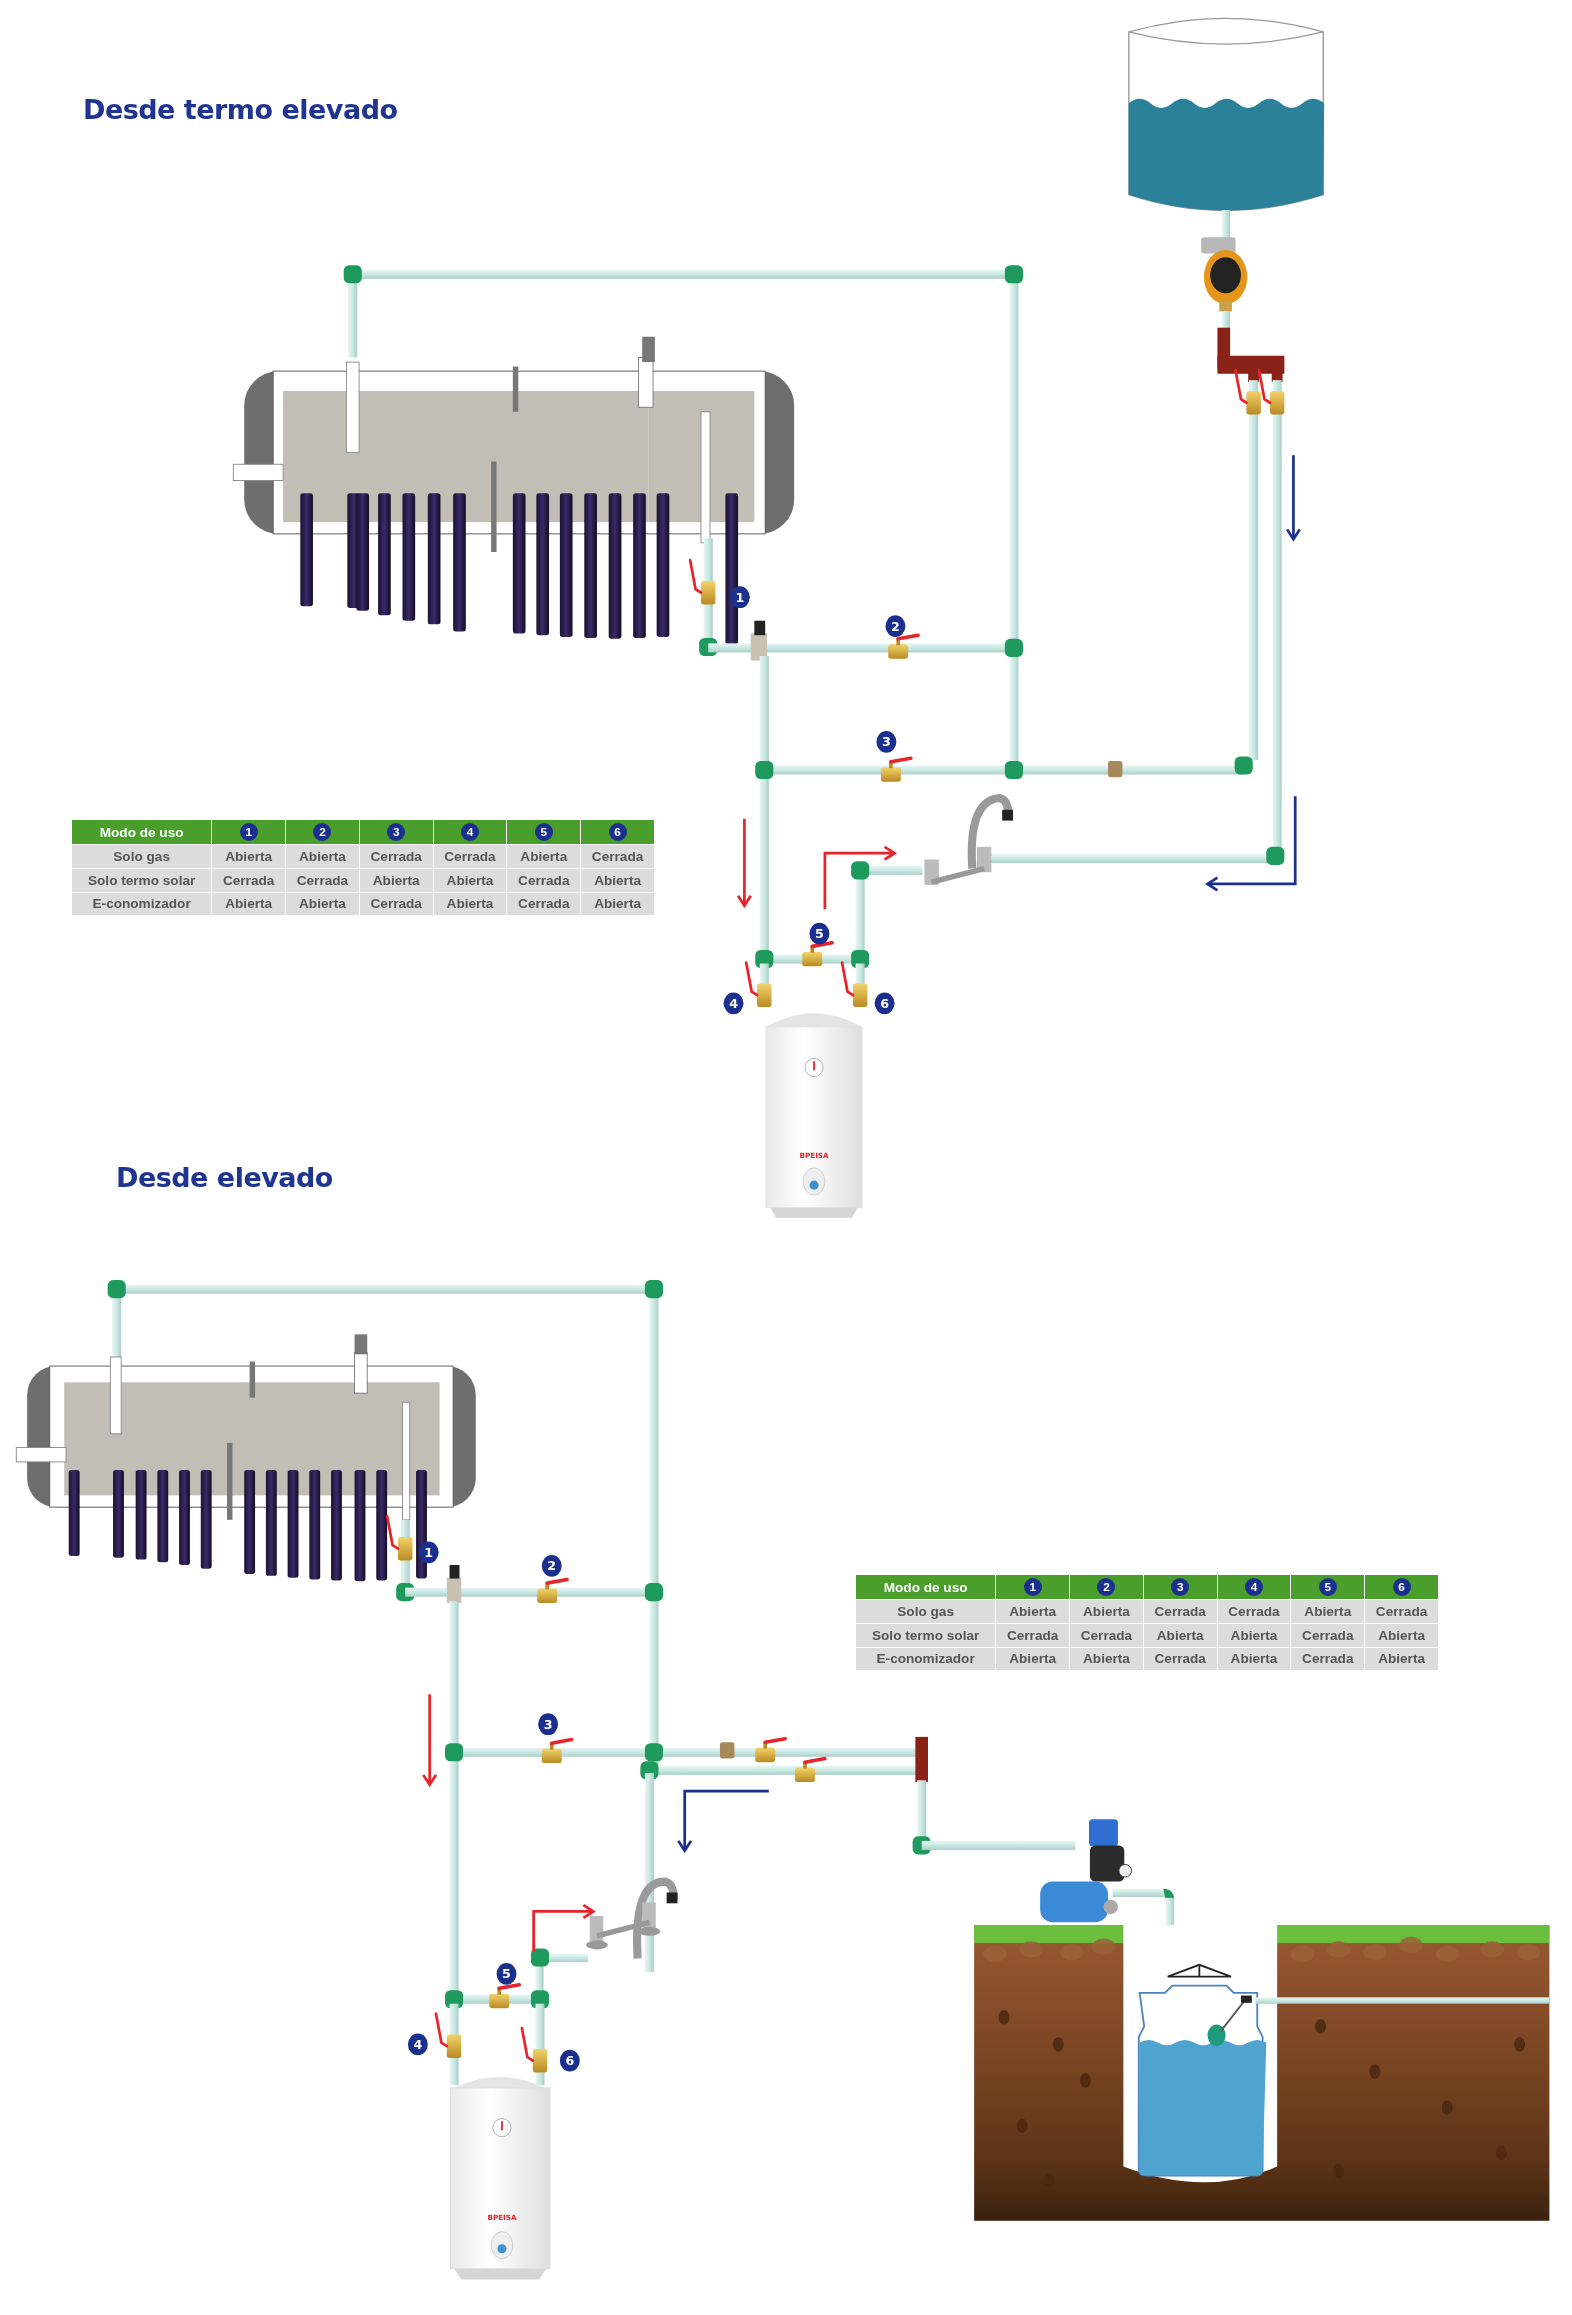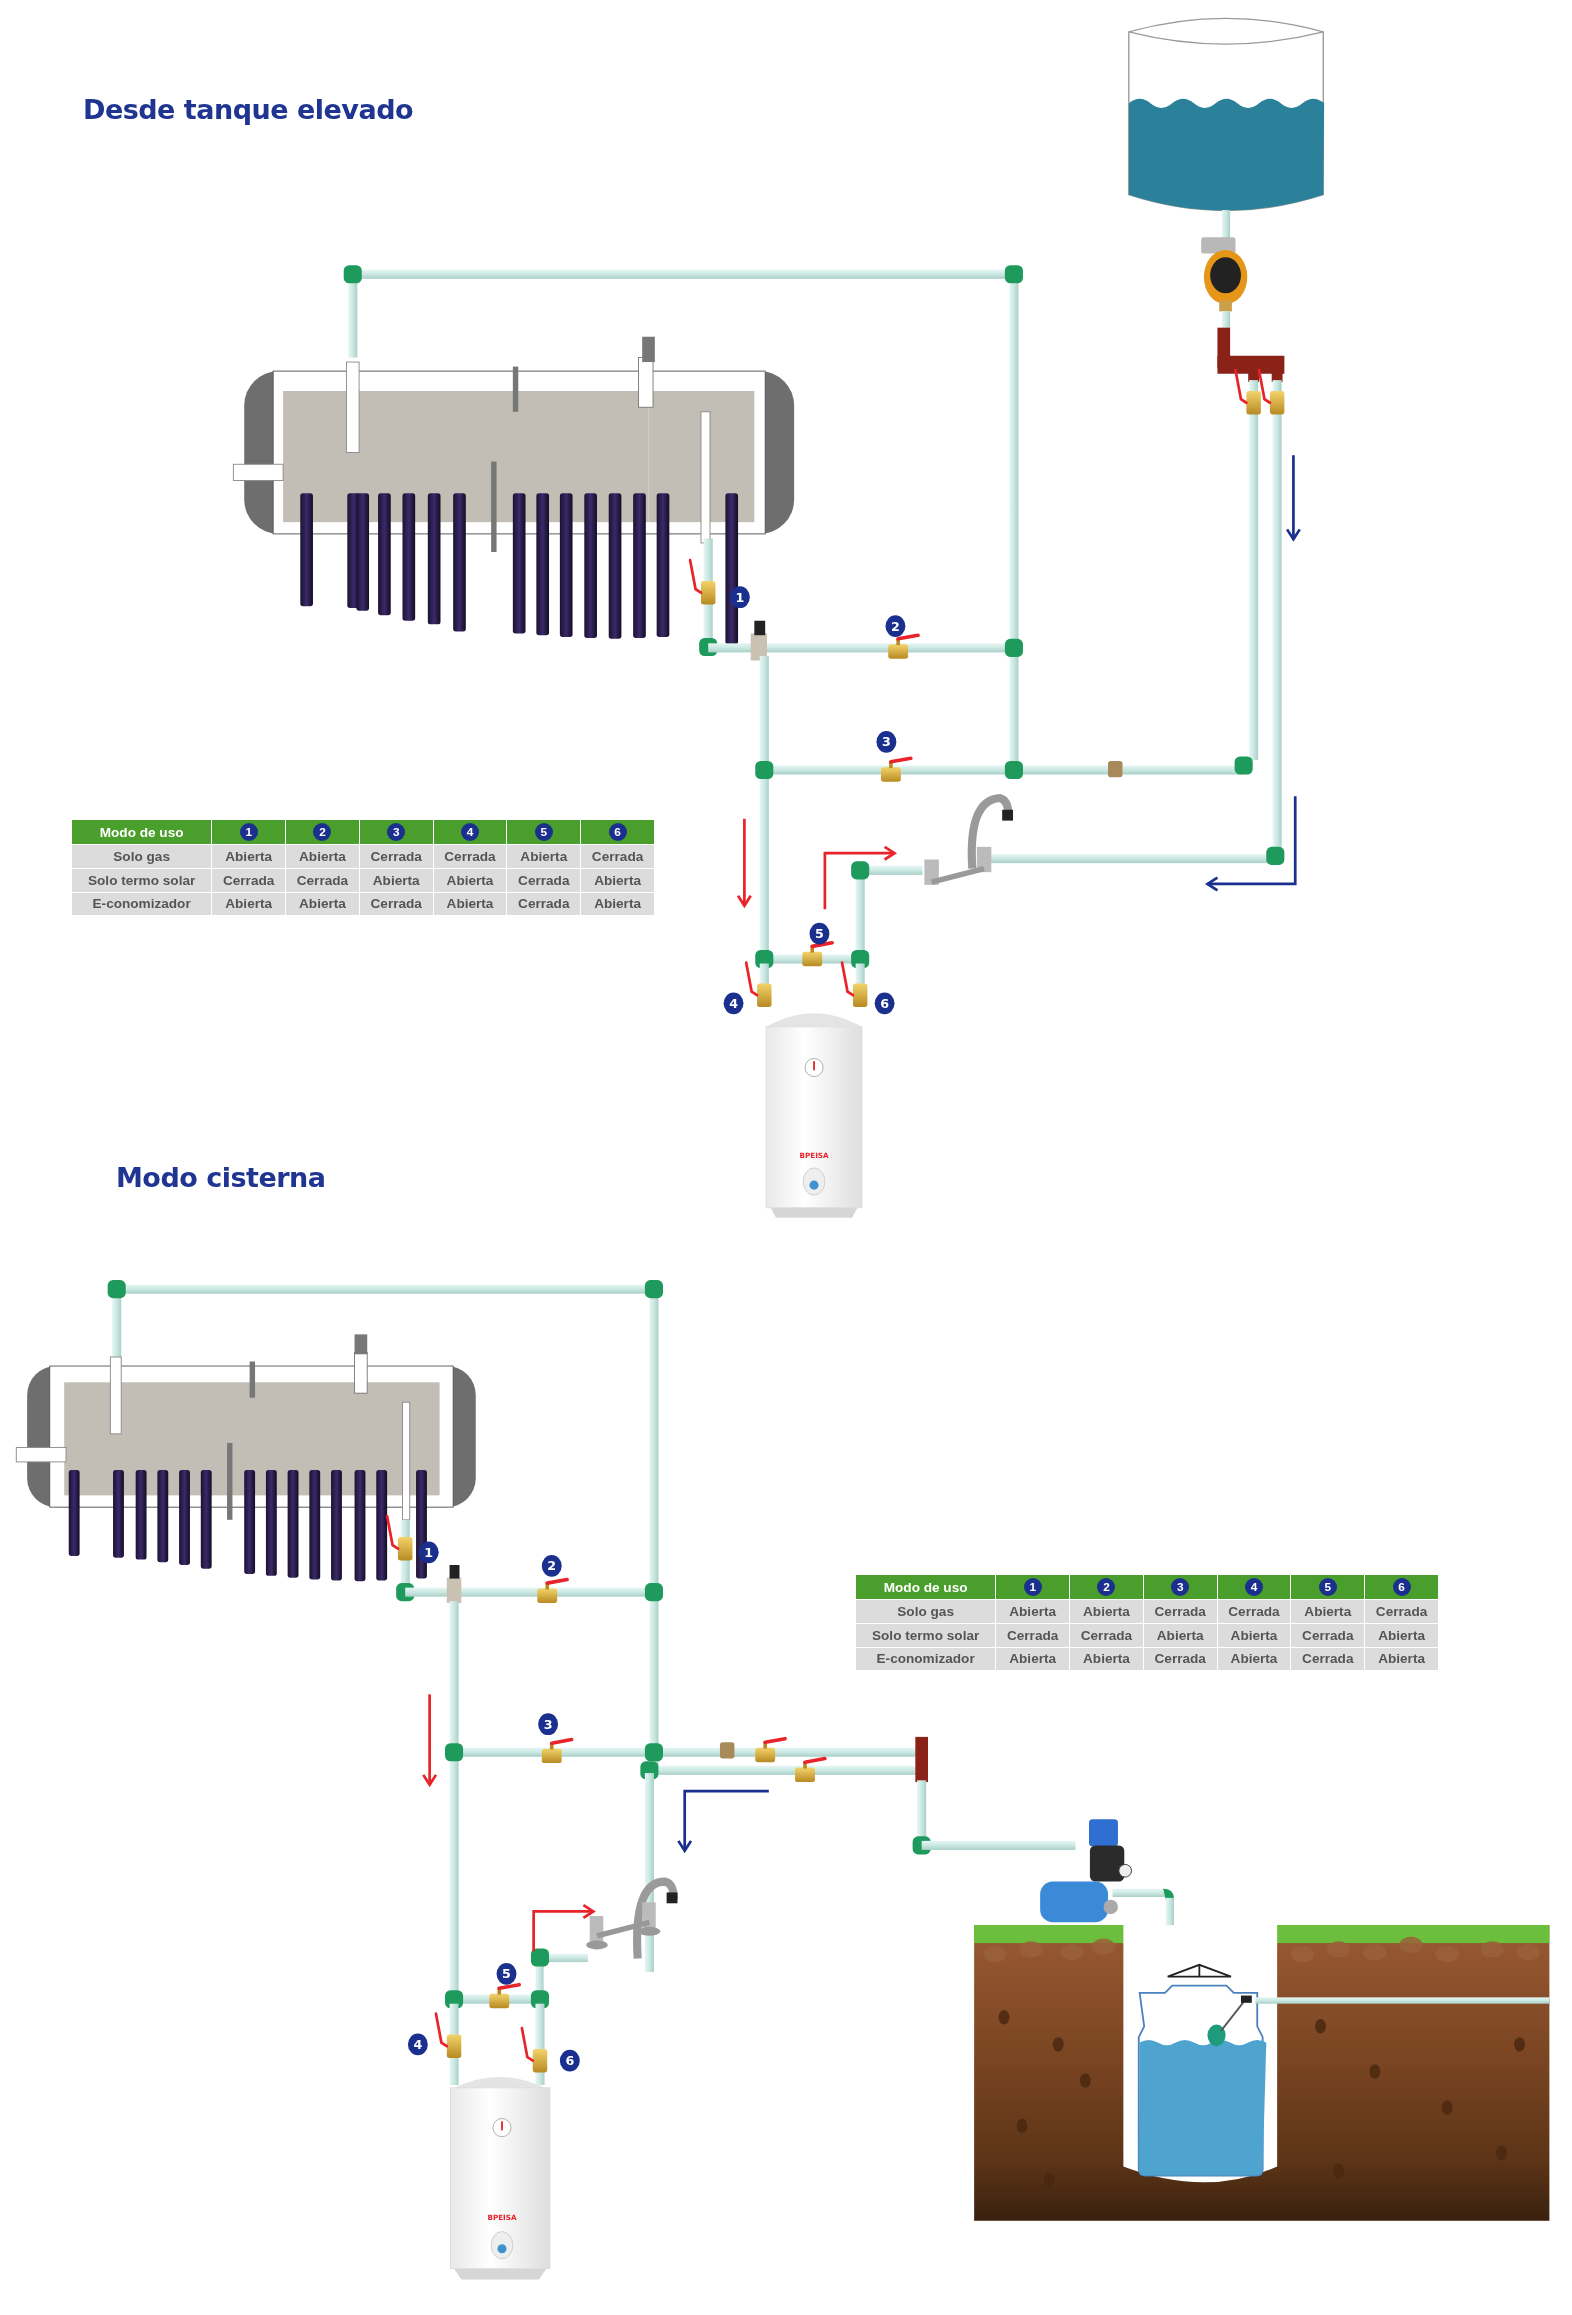--- a/index.html
+++ b/index.html
@@ -14,22 +14,22 @@
   table.modes td.rowlabel{padding:0 16px;}
   .badge{display:inline-block;width:18px;height:18px;border-radius:50%;background:#1b2f8f;color:#fff;font-size:11.8px;line-height:18px;text-align:center;font-weight:bold;}
   #table-1{left:71px;top:819px;}
   #table-2{left:855px;top:1574px;}
   .brand{font-family:"DejaVu Sans",sans-serif;font-weight:bold;}
   .vnum{font-family:"DejaVu Sans",sans-serif;font-weight:bold;font-size:14px;fill:#fff;}
 </style>
 </head>
 <body>
 
-<h1 class="title" id="title-1">Desde tanque elevado</h1>
-<h1 class="title" id="title-2">Modo cisterna</h1>
+<h1 class="title" id="title-1">Desde termo elevado</h1>
+<h1 class="title" id="title-2">Desde elevado</h1>
 
 <svg class="diagram" width="1572" height="2316" viewBox="0 0 1738 2560">
   <defs>
     <linearGradient id="pipeH" x1="0" y1="0" x2="0" y2="1">
       <stop offset="0" stop-color="#e6f6f3"></stop>
         <stop offset="0.5" stop-color="#cbe8e2"></stop>
         <stop offset="1" stop-color="#a9cfc8"></stop>
     </linearGradient>
     <linearGradient id="pipeV" x1="0" y1="0" x2="1" y2="0">
       <stop offset="0" stop-color="#e6f6f3"></stop>

